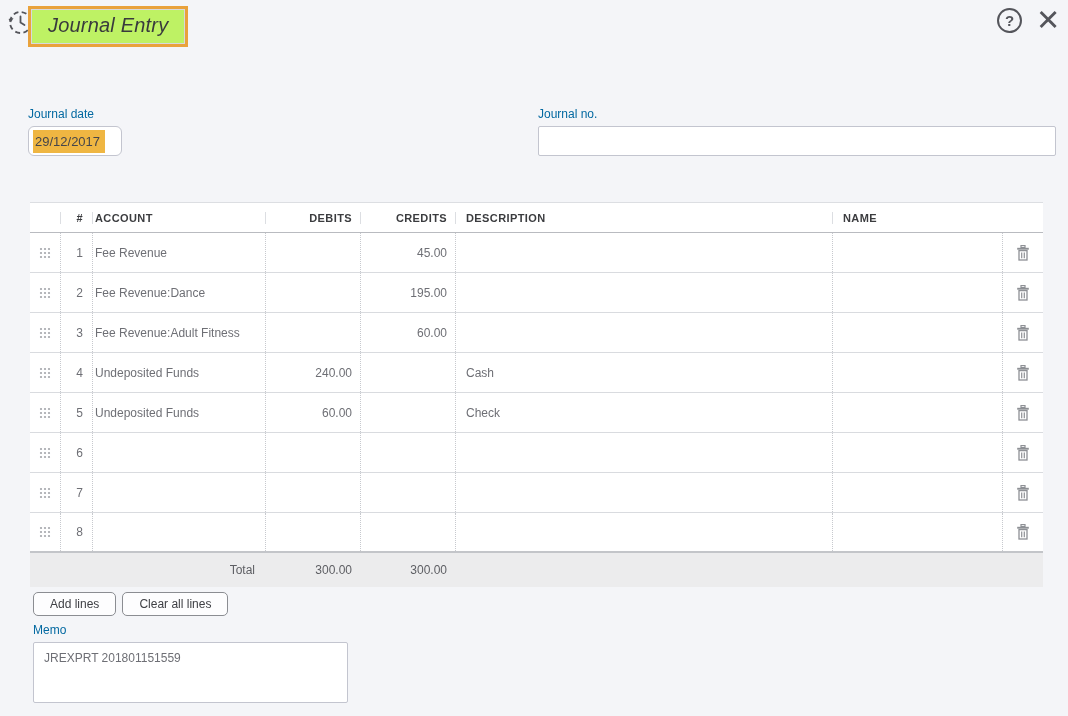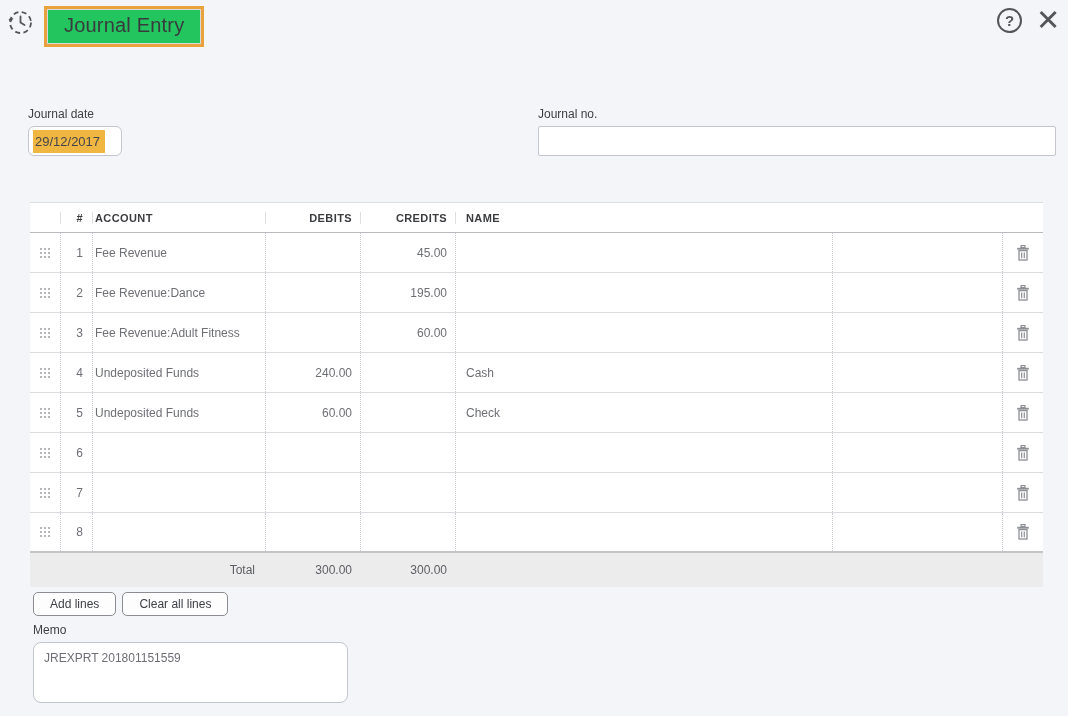--- a/index.html
+++ b/index.html
@@ -8,22 +8,22 @@
     position: relative;
     background: #f4f5f8;
     font-family: "Liberation Sans", sans-serif;
     color: #3c3d40;
     overflow: hidden;
   }
 
   
   .history-icon { position: absolute; left: 7px; top: 9px; cursor: pointer; }
   .title-box {
-    position: absolute; left: 44px; top: 6px;
-    border: 3px solid #e9a23c; background: #22c55e;
+    position: absolute; left: 28px; top: 6px;
+    border: 3px solid #e9a23c; background: #bef264; font-style: italic;
   }
   .title-inner {
     border: 1px solid #d7d9dd;
     padding: 4px 16px 6px 16px;
     font-size: 20px; color: #393a3d; letter-spacing: 0.2px;
     min-width: 110px;
   }
   .help-btn {
     position: absolute; left: 997px; top: 8px;
     width: 25px; height: 25px; border: 2px solid #54555b; border-radius: 50%;
@@ -31,21 +31,21 @@
     font-size: 15px; font-weight: bold; color: #54555b; cursor: pointer;
     background: transparent;
   }
   .close-btn {
     position: absolute; left: 1036px; top: 4px;
     font-size: 29px; color: #54555b; cursor: pointer; line-height: 32px;
     font-weight: 400;
   }
 
   
-  .field-label { position: absolute; font-size: 12px; color: #404040; }
+  .field-label { position: absolute; font-size: 12px; color: #0369a1; }
   .lbl-date { left: 28px; top: 107px; }
   .lbl-journalno { left: 538px; top: 107px; }
   .lbl-memo { left: 33px; top: 623px; }
 
   .date-input {
     position: absolute; left: 28px; top: 126px; width: 94px; height: 30px;
     background: #fff; border: 1px solid #c3c5cf; border-radius: 6px;
     display: flex; align-items: center; padding-left: 4px; cursor: text;
   }
   .date-highlight {
@@ -97,21 +97,21 @@
   .btn {
     background: #fdfdfe; border: 1px solid #8b8d92; border-radius: 5px;
     height: 24px; padding: 0 16px; font-size: 12px; color: #3f4045;
     font-family: "Liberation Sans", sans-serif; cursor: pointer;
     display: flex; align-items: center;
   }
 
   
   .memo-textarea {
     position: absolute; left: 33px; top: 642px; width: 315px; height: 61px;
-    background: #fff; border: 1px solid #c3c5cf; border-radius: 8px;
+    background: #fff; border: 1px solid #c3c5cf; border-radius: 2px;
     font-size: 12px; color: #6e6f75; padding: 8px 10px; resize: none;
     font-family: "Liberation Sans", sans-serif;
   }
 </style>
 </head>
 <body>
 
 <span class="history-icon">
   <svg width="27" height="27" viewBox="0 0 27 27" fill="none">
     <circle cx="13.5" cy="13.5" r="10.5" stroke="#54555b" stroke-width="1.8" stroke-dasharray="5 3.4"></circle>
@@ -135,20 +135,21 @@
 <div class="field-label lbl-journalno">Journal no.</div>
 <input class="journalno-input" value="" style="">
 
 <div class="jtable">
   <div class="thead">
     <div class="cell c-drag"></div>
     <div class="cell c-num">#</div>
     <div class="cell c-account">ACCOUNT</div>
     <div class="cell c-debits r">DEBITS</div>
     <div class="cell c-credits r">CREDITS</div>
+    <div class="cell c-desc">DESCRIPTION</div>
     <div class="cell c-name">NAME</div>
     <div class="cell c-trash"></div>
   </div>
 
   <div id="journal-lines">
       <div class="trow">
     <div class="cell c-drag">
       <svg width="12" height="12" viewBox="0 0 12 12">
         <g fill="#a4a6ab">
           <circle cx="2" cy="2" r="1.1"></circle>

